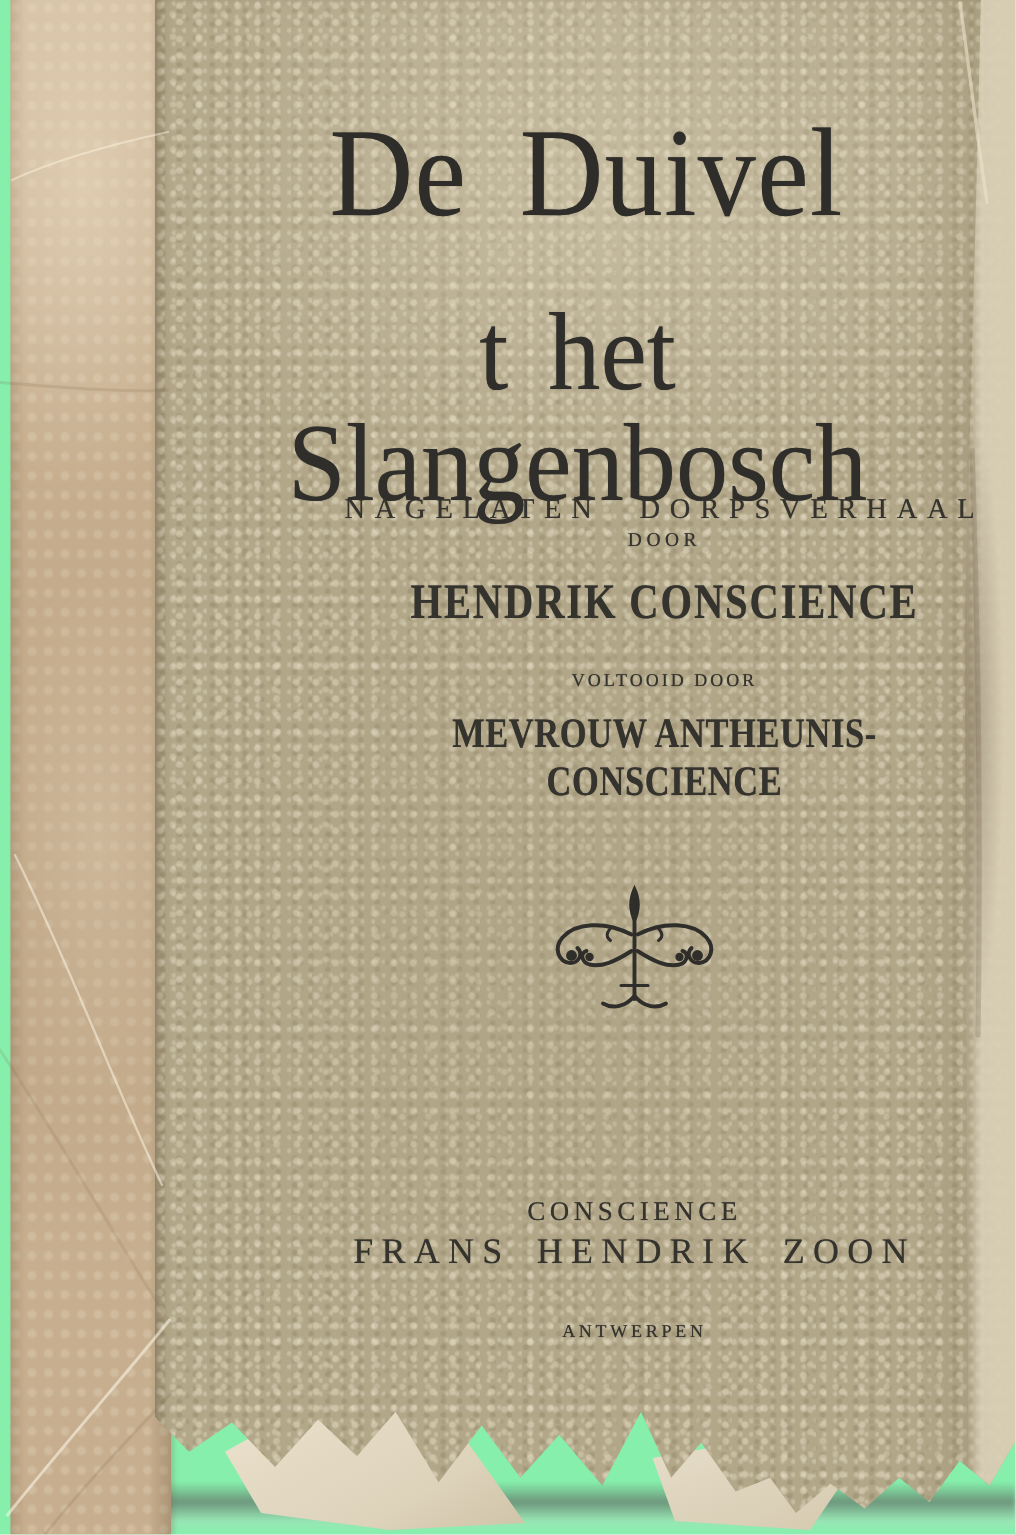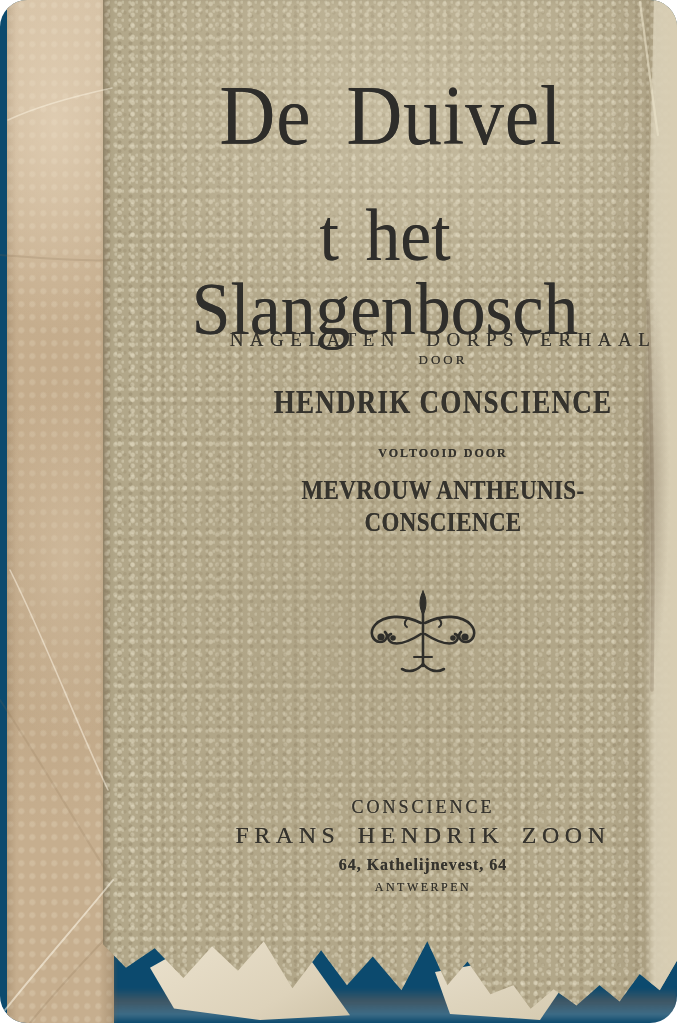--- a/index.html
+++ b/index.html
@@ -1,22 +1,21 @@
 <!DOCTYPE html>
 <html><head>
 <meta charset="utf-8">
 <style>
   html,body{margin:0;padding:0;background:#ffffff;}
   .stage{
     position:relative;
     width:677px;height:1023px;
     overflow:hidden;
-    background:#0c4a6e;
+    background:#86efac;
     font-family:"Liberation Serif", serif;
-    border-radius:27px;
   }
 
   
   .bottom-shadow{
     position:absolute;left:110px;right:0;top:988px;height:35px;
     background:linear-gradient(to bottom, rgba(255,255,255,0) 0%, rgba(95,95,95,.62) 38%, rgba(210,210,210,.25) 75%, rgba(255,255,255,0) 100%);
     filter:blur(1.5px);
   }
 
   
@@ -104,21 +103,21 @@
     left:105px;top:352px;width:470px;
     font-size:13px;font-weight:normal;letter-spacing:3px;
   }
   .author{
     left:105px;top:384px;width:470px;
     font-size:33px;font-weight:bold;letter-spacing:1.5px;
     transform:scaleX(.82);transform-origin:50% 50%;
   }
   .completed-label{
     left:105px;top:446px;width:470px;
-    font-size:12px;font-weight:bold;letter-spacing:2px;
+    font-size:12px;font-weight:normal;letter-spacing:2px;
   }
   .completed-by{
     left:105px;top:474px;width:470px;
     font-size:28px;font-weight:bold;letter-spacing:.5px;
     transform:scaleX(.82);transform-origin:50% 50%;
   }
   .ornament{left:148px;top:588px;width:344px;text-align:center;}
   .pub-1{left:90px;top:797px;width:460px;font-size:18px;letter-spacing:3px;}
   .pub-2{left:90px;top:822px;width:460px;font-size:24px;letter-spacing:5.5px;word-spacing:6px;}
   .pub-3{left:90px;top:856px;width:460px;font-size:16px;font-weight:bold;letter-spacing:1px;}
@@ -183,21 +182,20 @@
             <path d="M50 31 C47 34 47 37 50 39" stroke-width="2"></path>
           </g>
         </g>
       </svg>
     </div>
 
     <div class="abs ctr ink pub-1">CONSCIENCE</div>
 
     <div class="abs ctr ink pub-2">FRANS HENDRIK ZOON</div>
 
-    <div class="abs ctr ink pub-3">64, Kathelijnevest, 64</div>
 
     <div class="abs ctr ink pub-4">ANTWERPEN</div>
   </div>
 
   <svg class="crease-svg" width="677" height="1023" viewBox="0 0 677 1023">
     <g fill="none" stroke-linecap="round">
       <path d="M8 120 C40 105 80 95 112 88" stroke="rgba(255,248,230,.45)" stroke-width="1.5"></path>
       <path d="M0 255 C40 258 85 262 112 260" stroke="rgba(130,105,75,.18)" stroke-width="2"></path>
       <path d="M10 570 C45 640 75 720 108 790" stroke="rgba(255,248,232,.5)" stroke-width="1.6"></path>
       <path d="M0 700 C40 760 80 830 112 880" stroke="rgba(130,105,75,.16)" stroke-width="2"></path>

